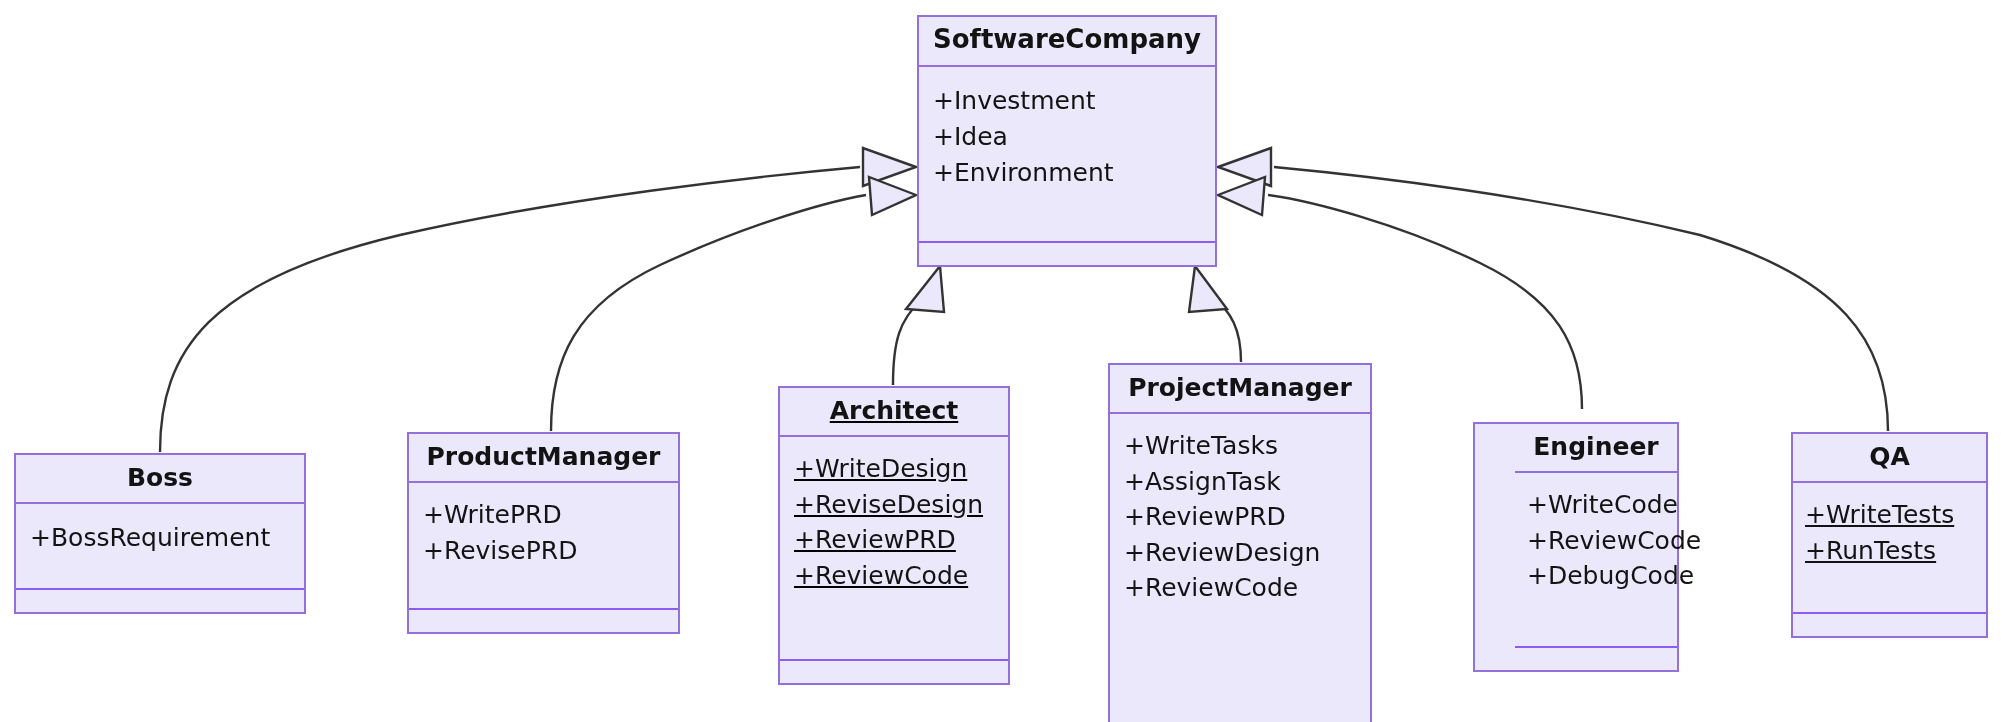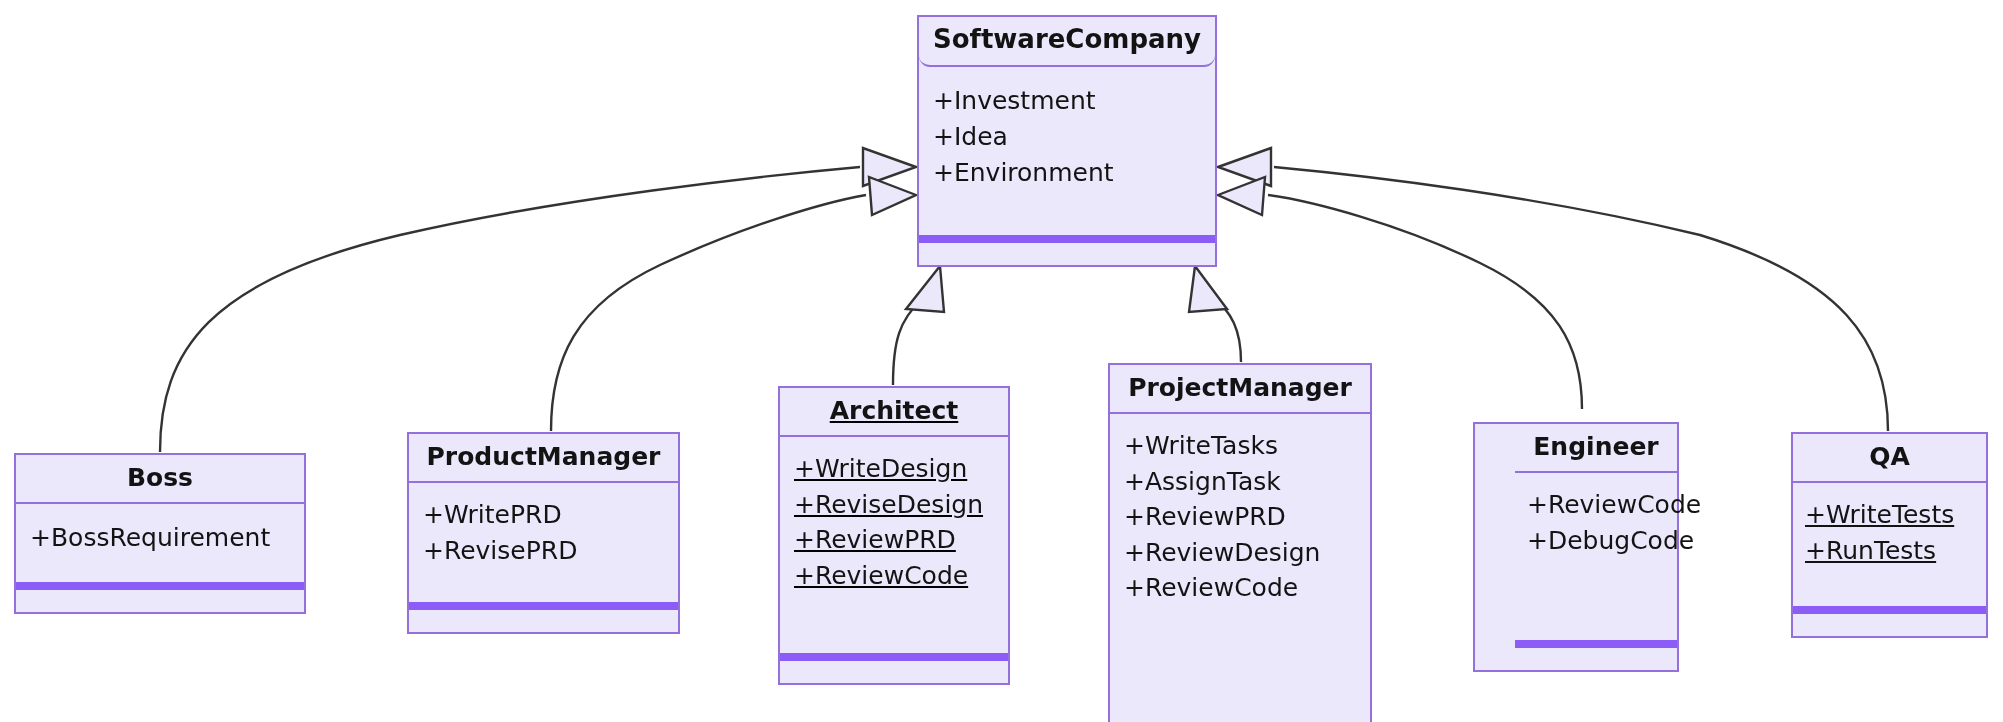--- a/index.html
+++ b/index.html
@@ -41,21 +41,21 @@
     color: #131313;
     padding: 10px 10px 11px 10px;
     border-bottom: 2px solid #9370DB;
     line-height: 1.05;
     white-space: nowrap;
   }
   .uml-attrs {
     box-sizing: border-box;
     flex: 1 1 auto;
     padding: 14px 14px 14px 14px;
-    border-bottom: 8px solid #8b5cf6;
+    border-bottom: 2px solid #8b5cf6;
     font-size: 25px;
     color: #131313;
     line-height: 1.42;
   }
   .uml-attrs .attr-row {
     white-space: nowrap;
   }
   .uml-methods {
     box-sizing: border-box;
     height: 22px;
@@ -63,21 +63,21 @@
   }
   
   #cls-softwarecompany { left: 917px;  top: 15px;  width: 300px; height: 252px; }
   #cls-boss            { left: 14px;   top: 453px; width: 292px; height: 161px; }
   #cls-productmanager  { left: 407px;  top: 432px; width: 273px; height: 202px; }
   #cls-architect       { left: 778px;  top: 386px; width: 232px; height: 299px; text-decoration: underline; }
   #cls-projectmanager  { left: 1108px; top: 363px; width: 264px; height: 392px; }
   #cls-engineer        { left: 1473px; top: 422px; width: 206px; height: 250px; padding-left: 40px; }
   #cls-qa              { left: 1791px; top: 432px; width: 197px; height: 206px; }
 
-  #cls-softwarecompany .uml-title { font-size: 26px; padding-top: 9px; padding-bottom: 12px; border-radius: 11px; }
+  #cls-softwarecompany .uml-title { font-size: 26px; padding-top: 9px; padding-bottom: 12px; }
   #cls-softwarecompany .uml-attrs { padding-top: 16px; line-height: 1.44; }
   #cls-boss .uml-attrs { padding-top: 16px; }
   #cls-qa .uml-attrs { padding-left: 12px; text-decoration: underline; }
   #cls-engineer .uml-attrs { padding-left: 12px; }
 </style>
 </head>
 <body>
 
 <div id="diagram-root">
 
@@ -156,20 +156,21 @@
       <div class="attr-row">+ReviewPRD</div>
       <div class="attr-row">+ReviewDesign</div>
       <div class="attr-row">+ReviewCode</div>
     </div>
     <div class="uml-methods"></div>
   </div>
 
   <div class="uml-class" id="cls-engineer">
     <div class="uml-title">Engineer</div>
     <div class="uml-attrs">
+      <div class="attr-row">+WriteCode</div>
       <div class="attr-row">+ReviewCode</div>
       <div class="attr-row">+DebugCode</div>
     </div>
     <div class="uml-methods"></div>
   </div>
 
   <div class="uml-class" id="cls-qa">
     <div class="uml-title">QA</div>
     <div class="uml-attrs">
       <div class="attr-row">+WriteTests</div>

